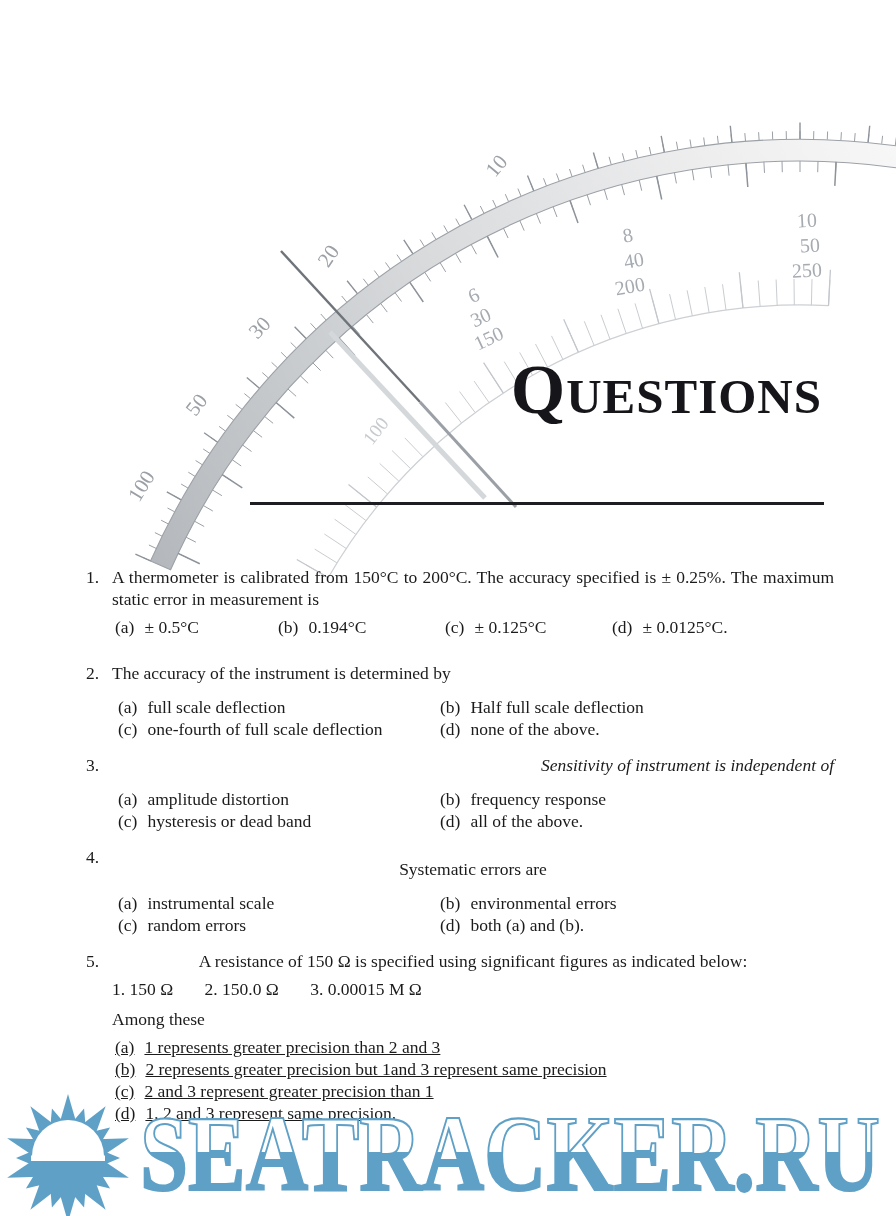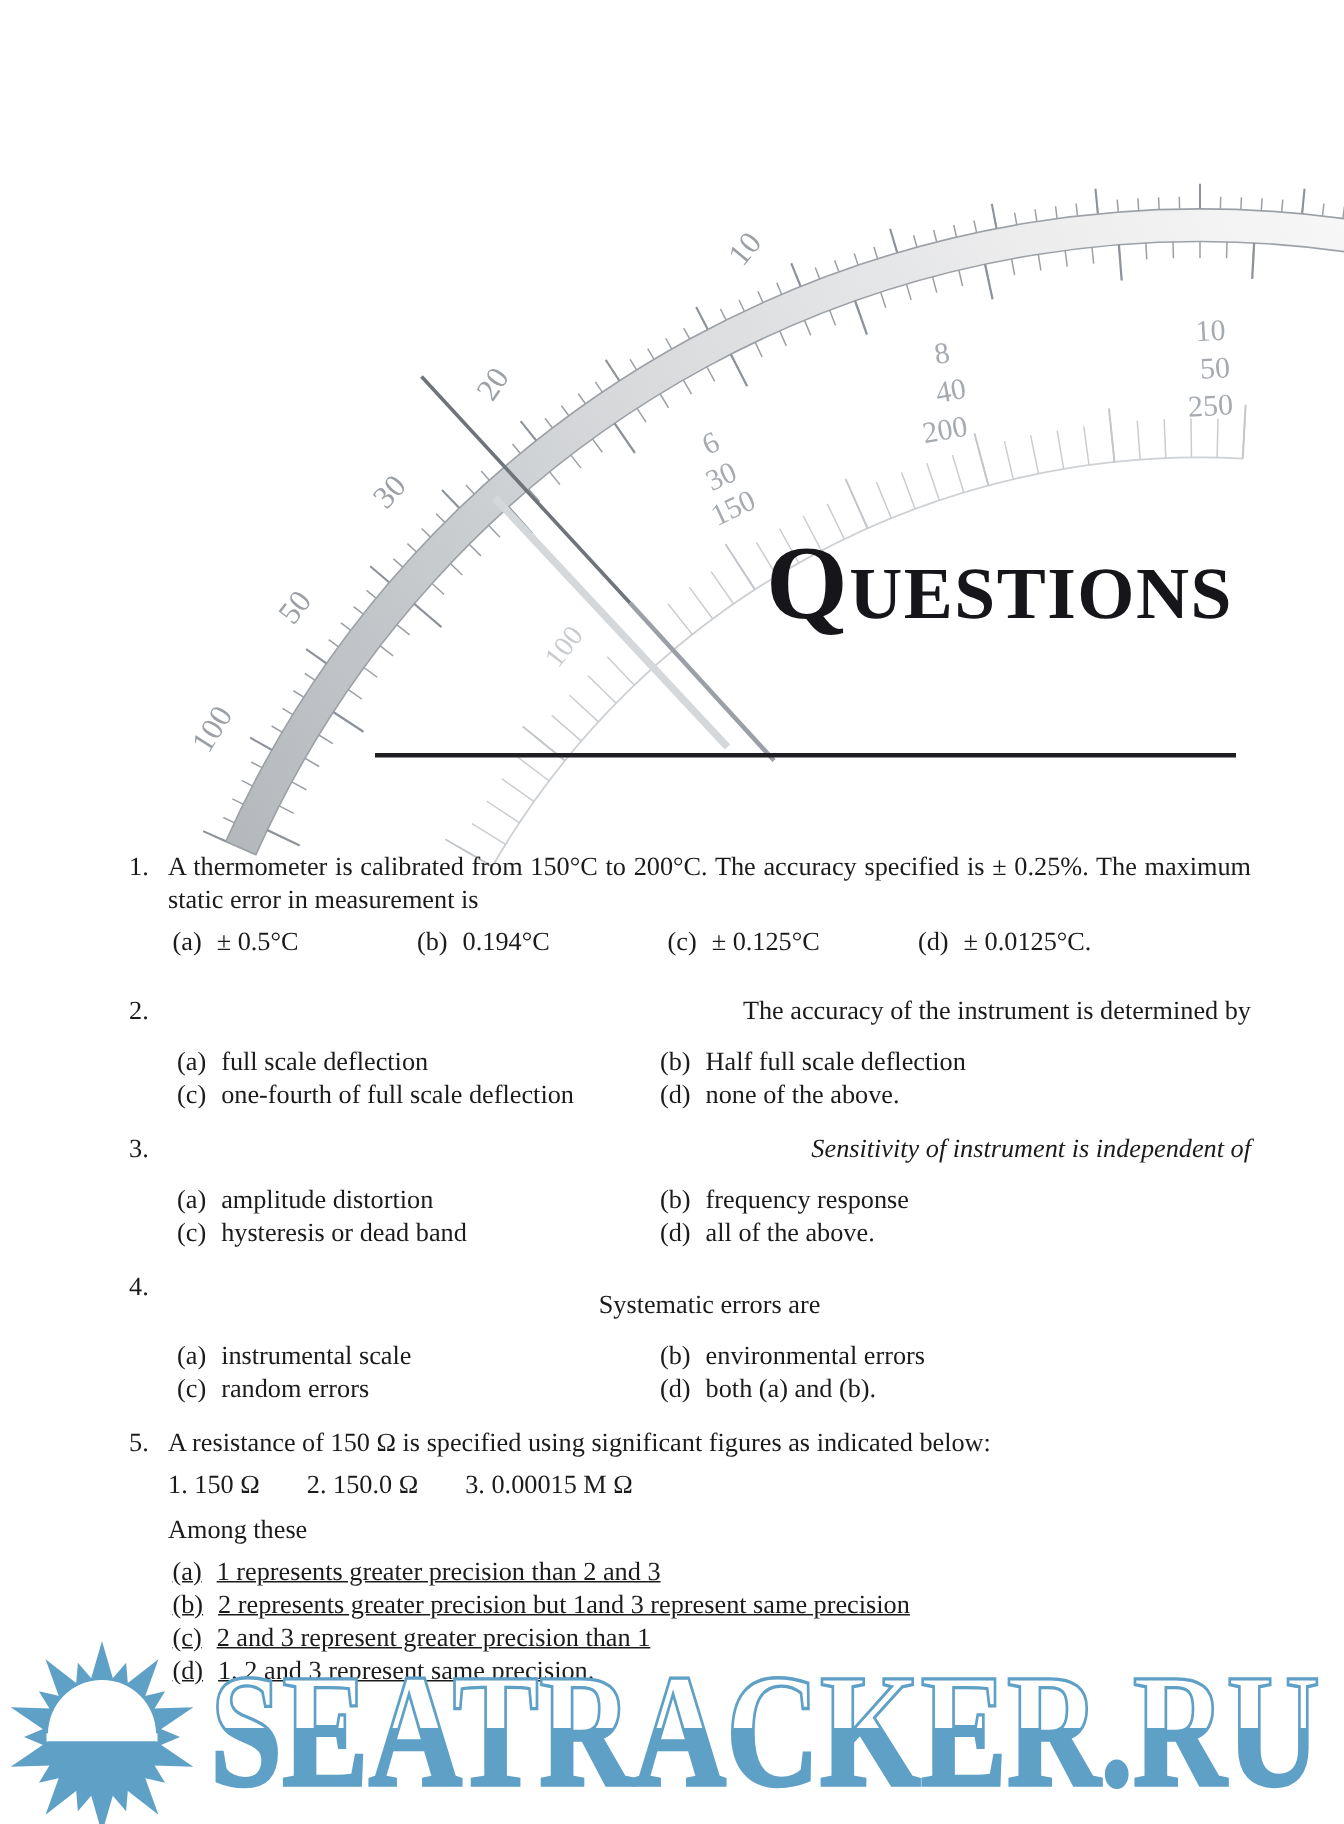--- a/index.html
+++ b/index.html
@@ -119,21 +119,21 @@
   </div>
   <div class="opts-row" style="margin-left:26px;">
     <span><span class="olabel">(a)</span><span>± 0.5°C</span></span>
     <span><span class="olabel">(b)</span><span>0.194°C</span></span>
     <span><span class="olabel">(c)</span><span>± 0.125°C</span></span>
     <span><span class="olabel">(d)</span><span>± 0.0125°C.</span></span>
   </div>
 
   <div class="q">
     <span class="qnum">2.</span>
-    <div class="qbody" style="text-align:right;">The accuracy of the instrument is determined by</div>
+    <div class="qbody" style="text-align:left;">The accuracy of the instrument is determined by</div>
   </div>
   <div class="opts-2col" style="margin-left:26px;">
     <span><span class="olabel">(a)</span><span>full scale deflection</span></span>
     <span><span class="olabel">(b)</span><span>Half full scale deflection</span></span>
     <span><span class="olabel">(c)</span><span>one-fourth of full scale deflection</span></span>
     <span><span class="olabel">(d)</span><span>none of the above.</span></span>
   </div>
 
   <div class="q">
     <span class="qnum">3.</span>
@@ -152,21 +152,21 @@
   </div>
   <div class="opts-2col" style="margin-left:26px;">
     <span><span class="olabel">(a)</span><span>instrumental scale</span></span>
     <span><span class="olabel">(b)</span><span>environmental errors</span></span>
     <span><span class="olabel">(c)</span><span>random errors</span></span>
     <span><span class="olabel">(d)</span><span>both (a) and (b).</span></span>
   </div>
 
   <div class="q">
     <span class="qnum">5.</span>
-    <div class="qbody" style="text-align:left;">A resistance of 150 Ω is specified using significant figures as indicated below:</div>
+    <div class="qbody" style="text-align:center;">A resistance of 150 Ω is specified using significant figures as indicated below:</div>
   </div>
   <div class="sub-items" style="margin-left:26px;">
     <span>1.  150 Ω</span>
     <span>2.  150.0 Ω</span>
     <span>3.  0.00015 M Ω</span>
   </div>
   <div class="note" style="margin-left:26px;">Among these</div>
   <div class="opts-list" style="margin-left:26px;">
     <div><span class="olabel">(a)</span><span>1 represents greater precision than 2 and 3</span></div>
     <div><span class="olabel">(b)</span><span>2 represents greater precision but 1and 3 represent same precision</span></div>

